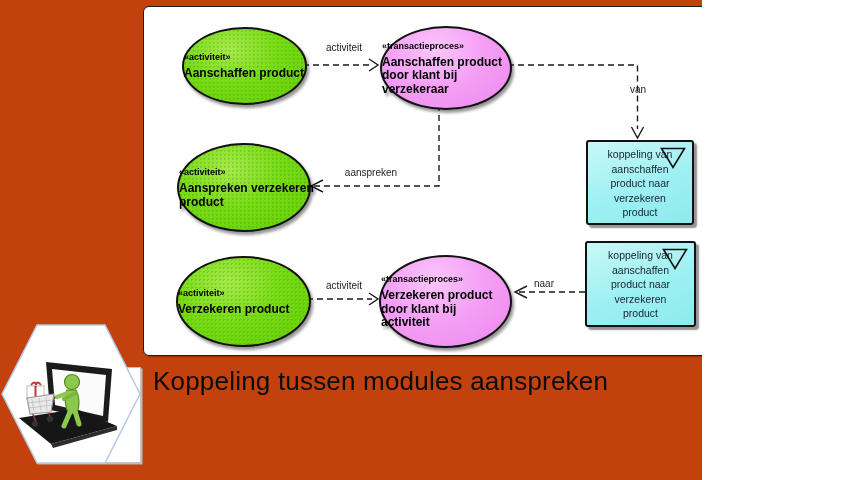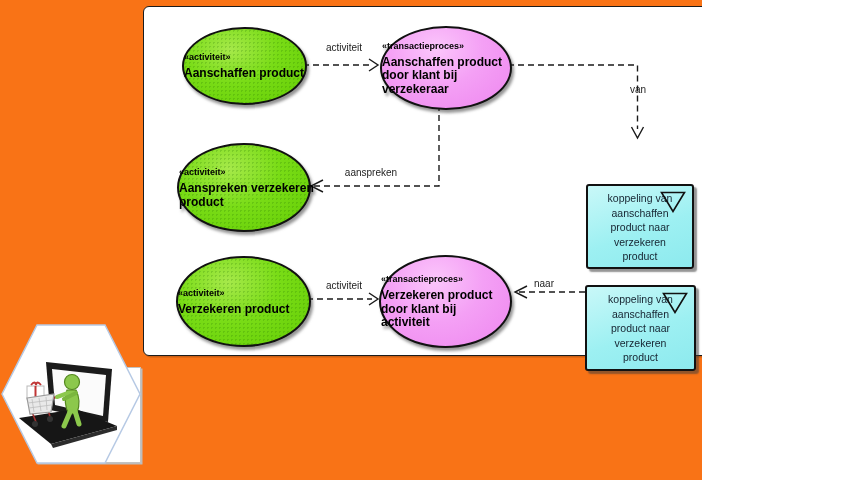--- a/index.html
+++ b/index.html
@@ -1,16 +1,16 @@
 <!DOCTYPE html>
 <html><head>
 <meta charset="utf-8">
 <style>
   html,body{margin:0;padding:0;background:#fff;}
-  .canvas{position:relative;width:702px;height:480px;background:#f97316;overflow:hidden;
+  .canvas{position:relative;width:702px;height:480px;background:#c2410c;overflow:hidden;
           font-family:"Liberation Sans", sans-serif;}
 
   
   .frame{position:absolute;left:143px;top:6px;width:578px;height:348px;background:#fff;
          border:1.5px solid #1c1c1c;border-radius:6px;box-shadow:1.5px 1.5px 0 rgba(0,0,0,.18);}
 
   
   svg.connectors{position:absolute;left:0;top:0;width:853px;height:480px;pointer-events:none;}
 
   
@@ -22,21 +22,21 @@
            radial-gradient(circle at 1.6px 1.6px, rgba(30,110,0,.20) 1px, transparent 1.1px) 0 0/4px 4px,
            radial-gradient(ellipse at 38% 28%, #a6e94a 0%, #79dc16 45%, #64cd04 100%);}
   .pink{background:radial-gradient(ellipse at 42% 26%, #fbc6fb 0%, #f4a0f5 45%, #ee86ef 100%);}
   .stereo{font-size:9px;font-weight:700;line-height:12px;}
   .nname{font-size:12px;font-weight:700;line-height:13.5px;white-space:nowrap;}
   .gap{height:4px;}
 
   
   .kbox{position:absolute;background:linear-gradient(160deg,#c9f8f8 0%, #9df0f2 55%, #8deaee 100%);
         border:2.5px solid #111;border-radius:3px;box-shadow:3px 3px 1.5px rgba(60,60,60,.55);
-        text-align:center;color:#152330;font-size:10.5px;line-height:14.6px;padding-top:5px;box-sizing:border-box;margin-top:44px;}
+        text-align:center;color:#152330;font-size:10.5px;line-height:14.6px;padding-top:5px;box-sizing:border-box;}
   .kbox .tri{position:absolute;top:5px;right:6px;}
 
   
   .elabel{position:absolute;font-size:10px;color:#1c1c1c;text-align:center;line-height:12px;}
 
   
   .slide-title{position:absolute;left:153px;top:366px;font-size:26px;color:#0c0c0c;
                font-family:"Liberation Sans",sans-serif;letter-spacing:.2px;white-space:nowrap;}
 
   
@@ -155,14 +155,15 @@
     <circle cx="21" cy="68" r="3" fill="#333"></circle>
     <circle cx="36" cy="63" r="3" fill="#333"></circle>
 
     <circle cx="58" cy="26" r="7.5" fill="#8cc84c" stroke="#54881f" stroke-width="1.2"></circle>
     <path d="M53,34 C50,42 51,52 55,58 L63,57 C66,49 65,40 62,34 Z" fill="#8cc84c" stroke="#54881f" stroke-width="1.2"></path>
     <path d="M54,37 L43,41" stroke="#8cc84c" stroke-width="4" stroke-linecap="round"></path>
     <path d="M62,37 L50,43" stroke="#7ab63e" stroke-width="4" stroke-linecap="round"></path>
     <path d="M56,56 L50,70 M61,55 L65,68" stroke="#8cc84c" stroke-width="5" stroke-linecap="round"></path>
   </svg>
 
+  <div class="slide-title">Koppeling tussen modules aanspreken</div>
 
 </div>
 
 </body></html>

